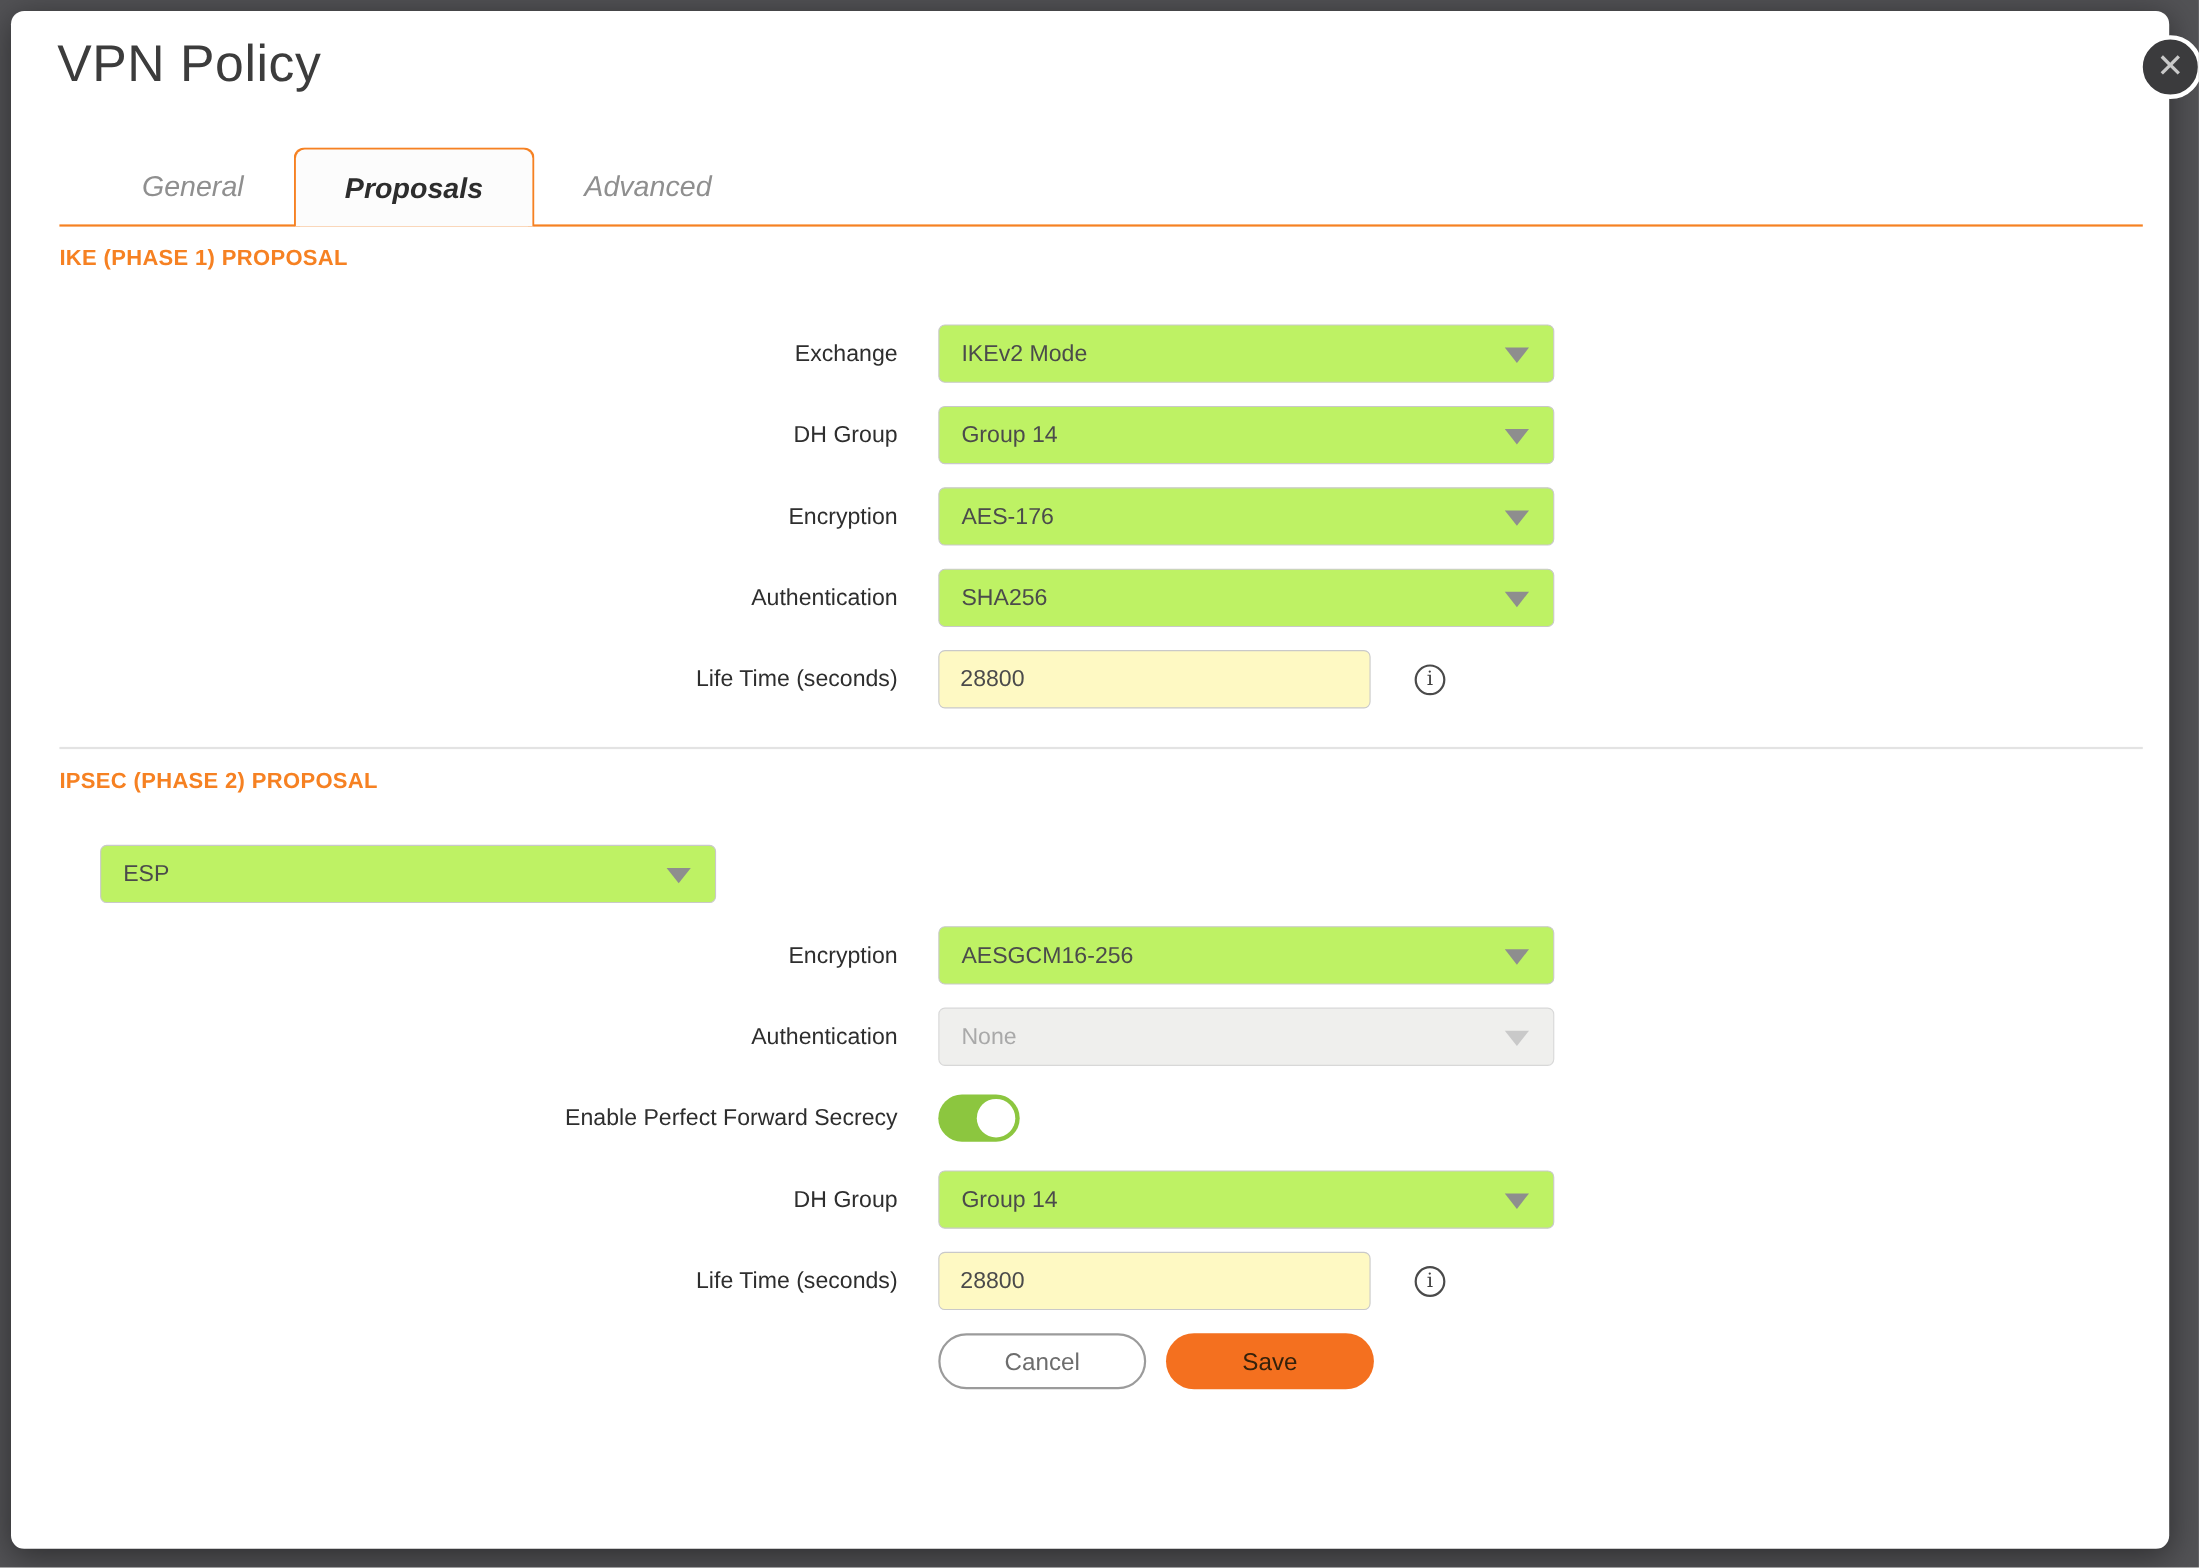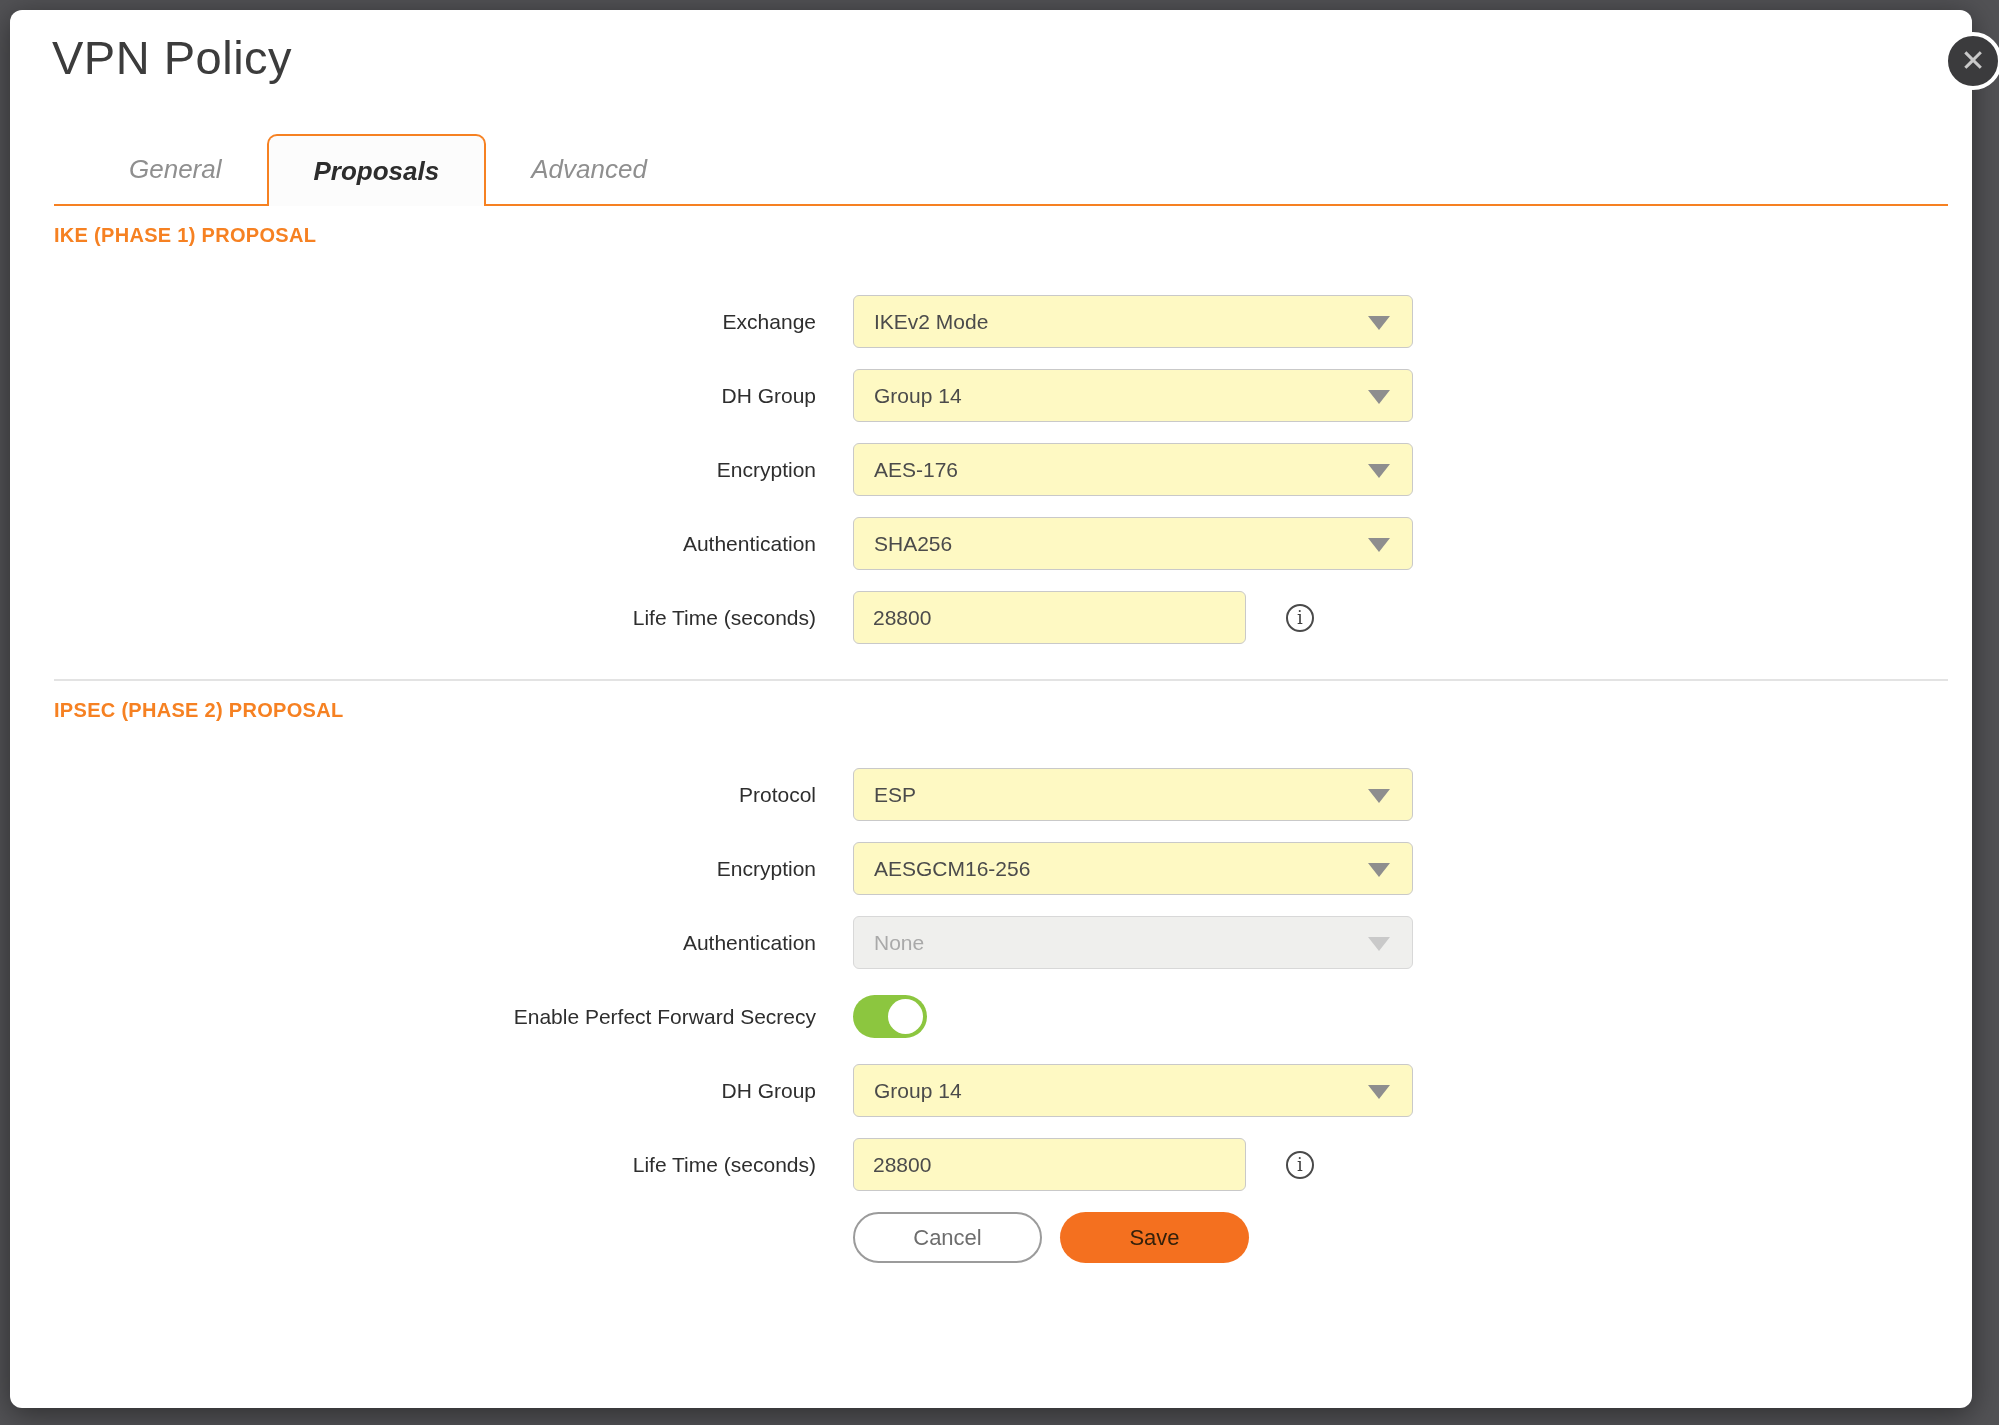--- a/index.html
+++ b/index.html
@@ -90,21 +90,21 @@
     text-align: right;
     font-size: 21px;
     font-weight: normal;
     color: #2e2e2e;
     flex: none;
   }
   .ctrl { margin-left: 37px; display: flex; align-items: center; }
   .select {
     position: relative;
     width: 560px; height: 53px;
-    background: #fef9c3;
+    background: #bef264;
     border: 1px solid #c9c9c9;
     border-radius: 6px;
     display: flex; align-items: center;
     padding: 0 55px 0 20px;
     font-size: 21px;
     color: #4b4b4b;
     cursor: pointer;
   }
   .caret {
     position: absolute;
@@ -251,21 +251,20 @@
         </div>
       </div>
     </div>
 
     <hr class="divider">
 
     <div class="section-heading">IPSEC (PHASE 2) PROPOSAL</div>
 
     <div class="form" style="margin-top:46px;">
       <div class="row">
-        <div class="lbl">Protocol</div>
         <div class="ctrl">
           <div class="select">
             <span>ESP</span>
             <span class="caret"></span>
           </div>
         </div>
       </div>
       <div class="row">
         <div class="lbl">Encryption</div>
         <div class="ctrl">

